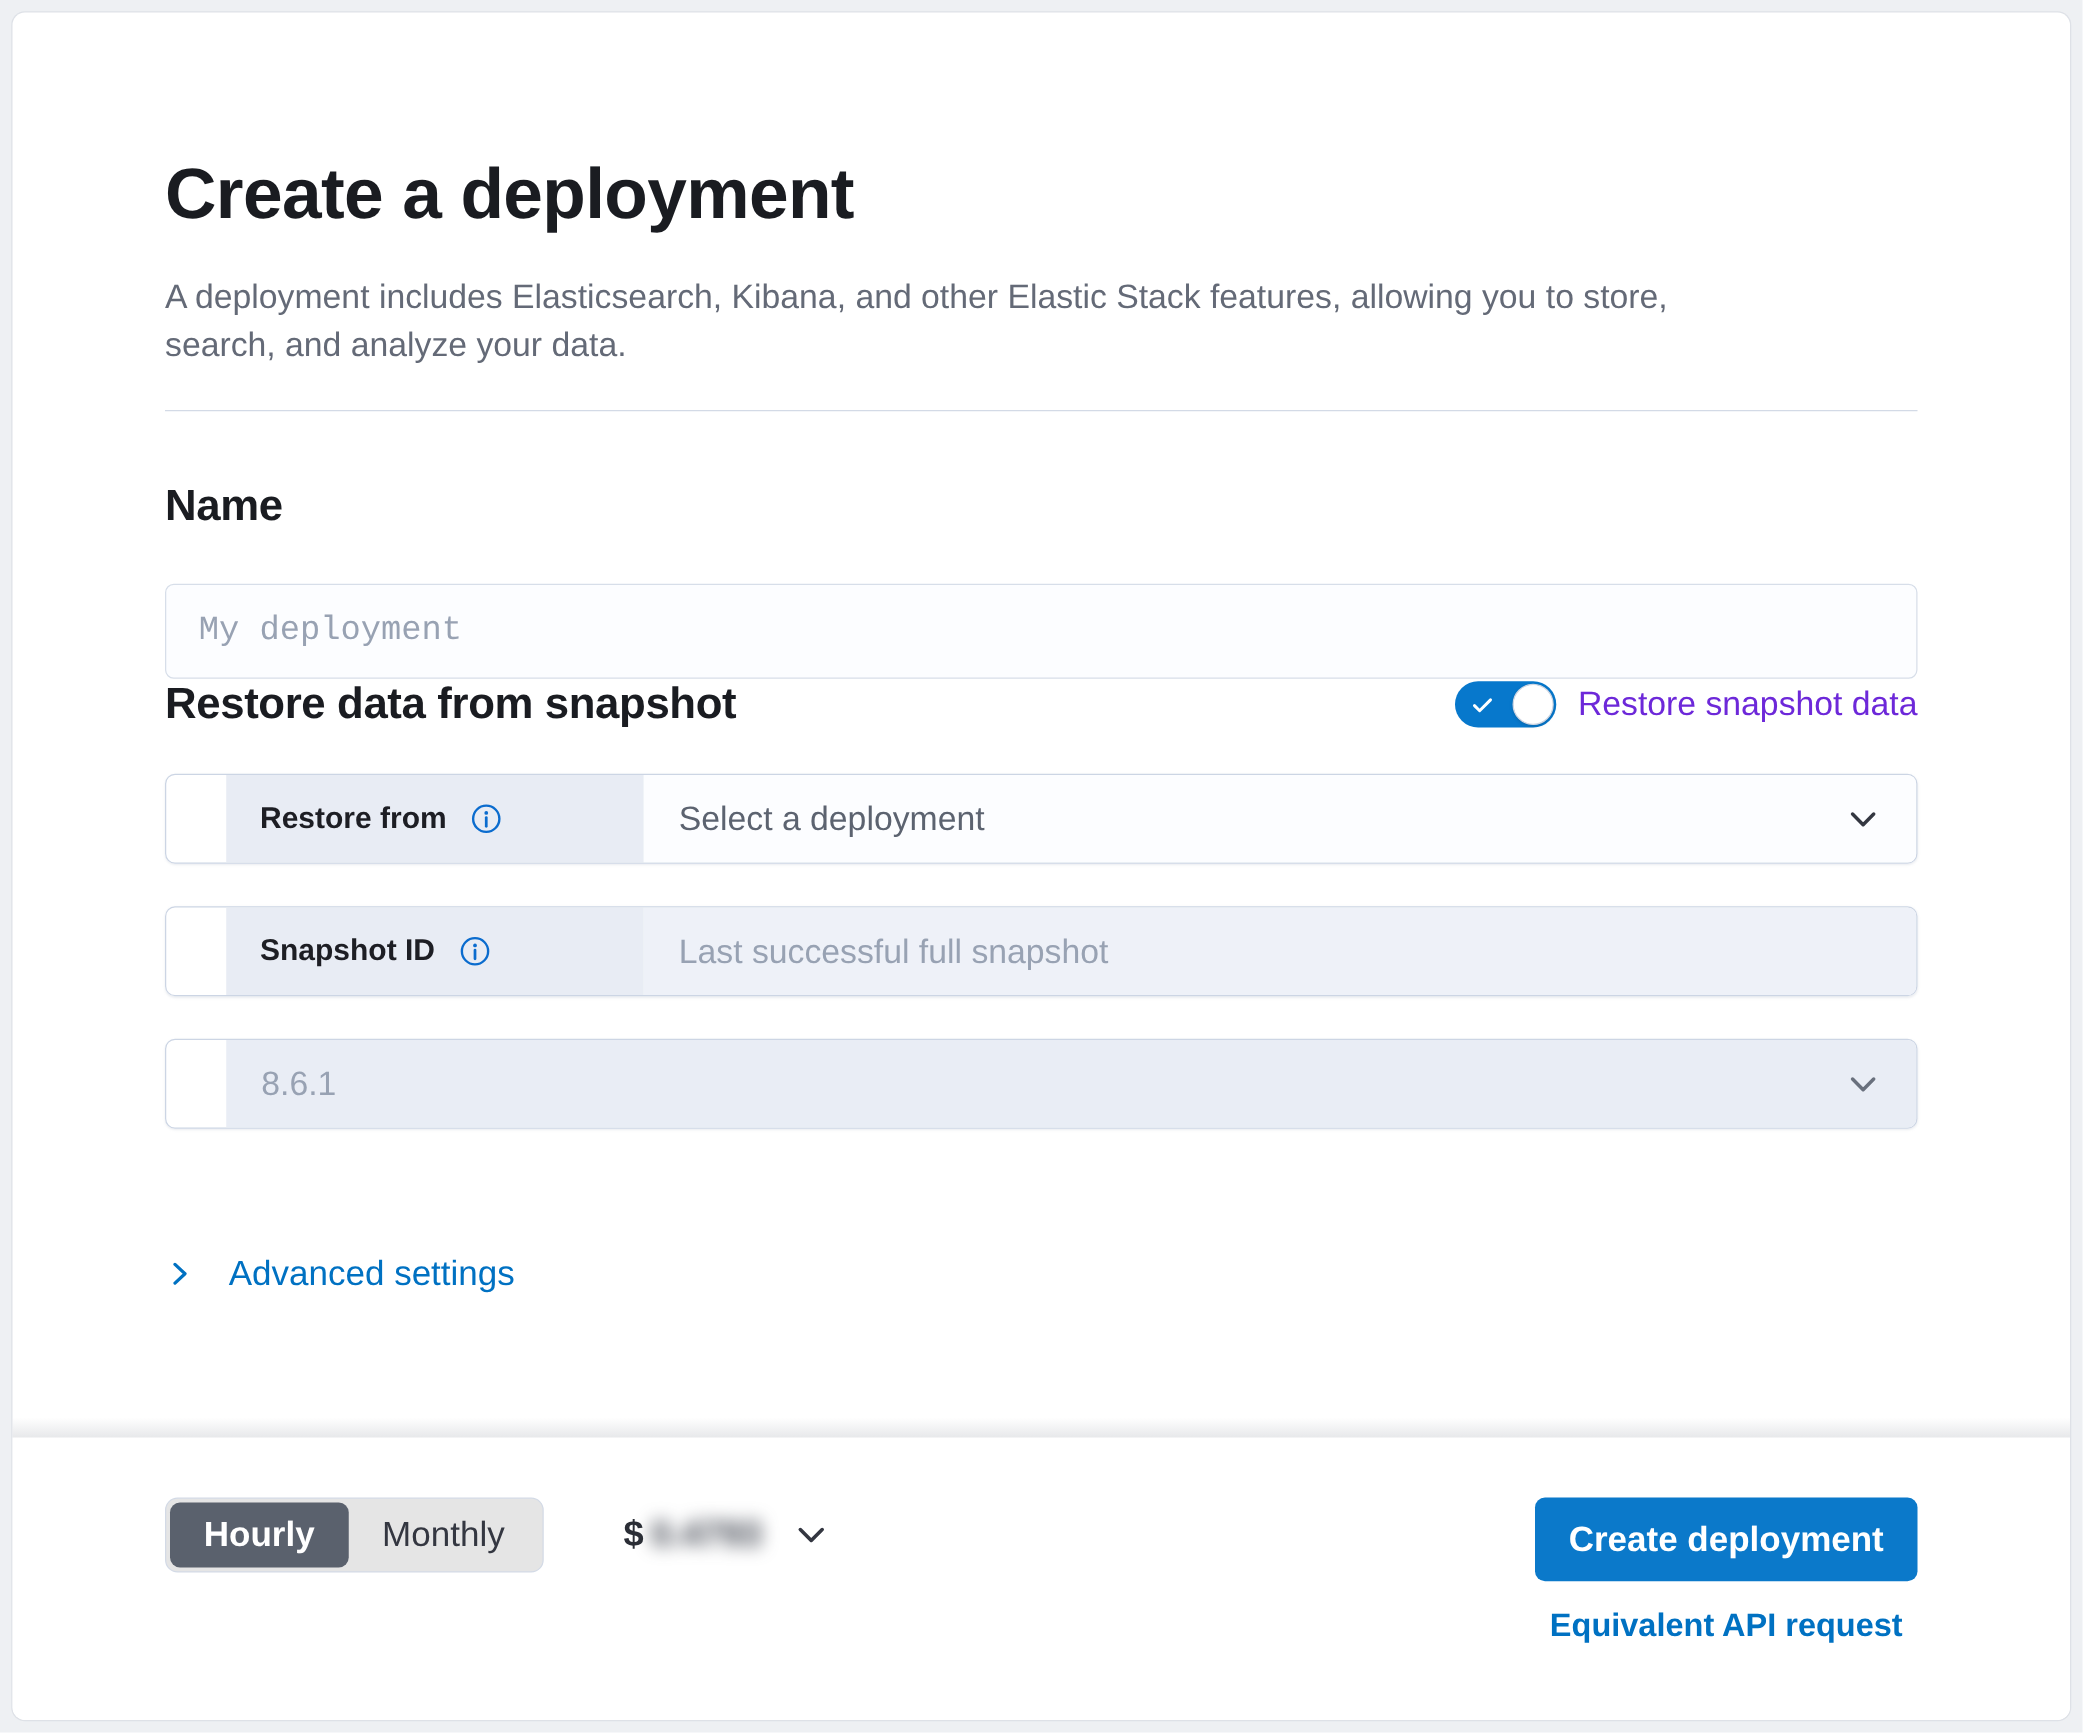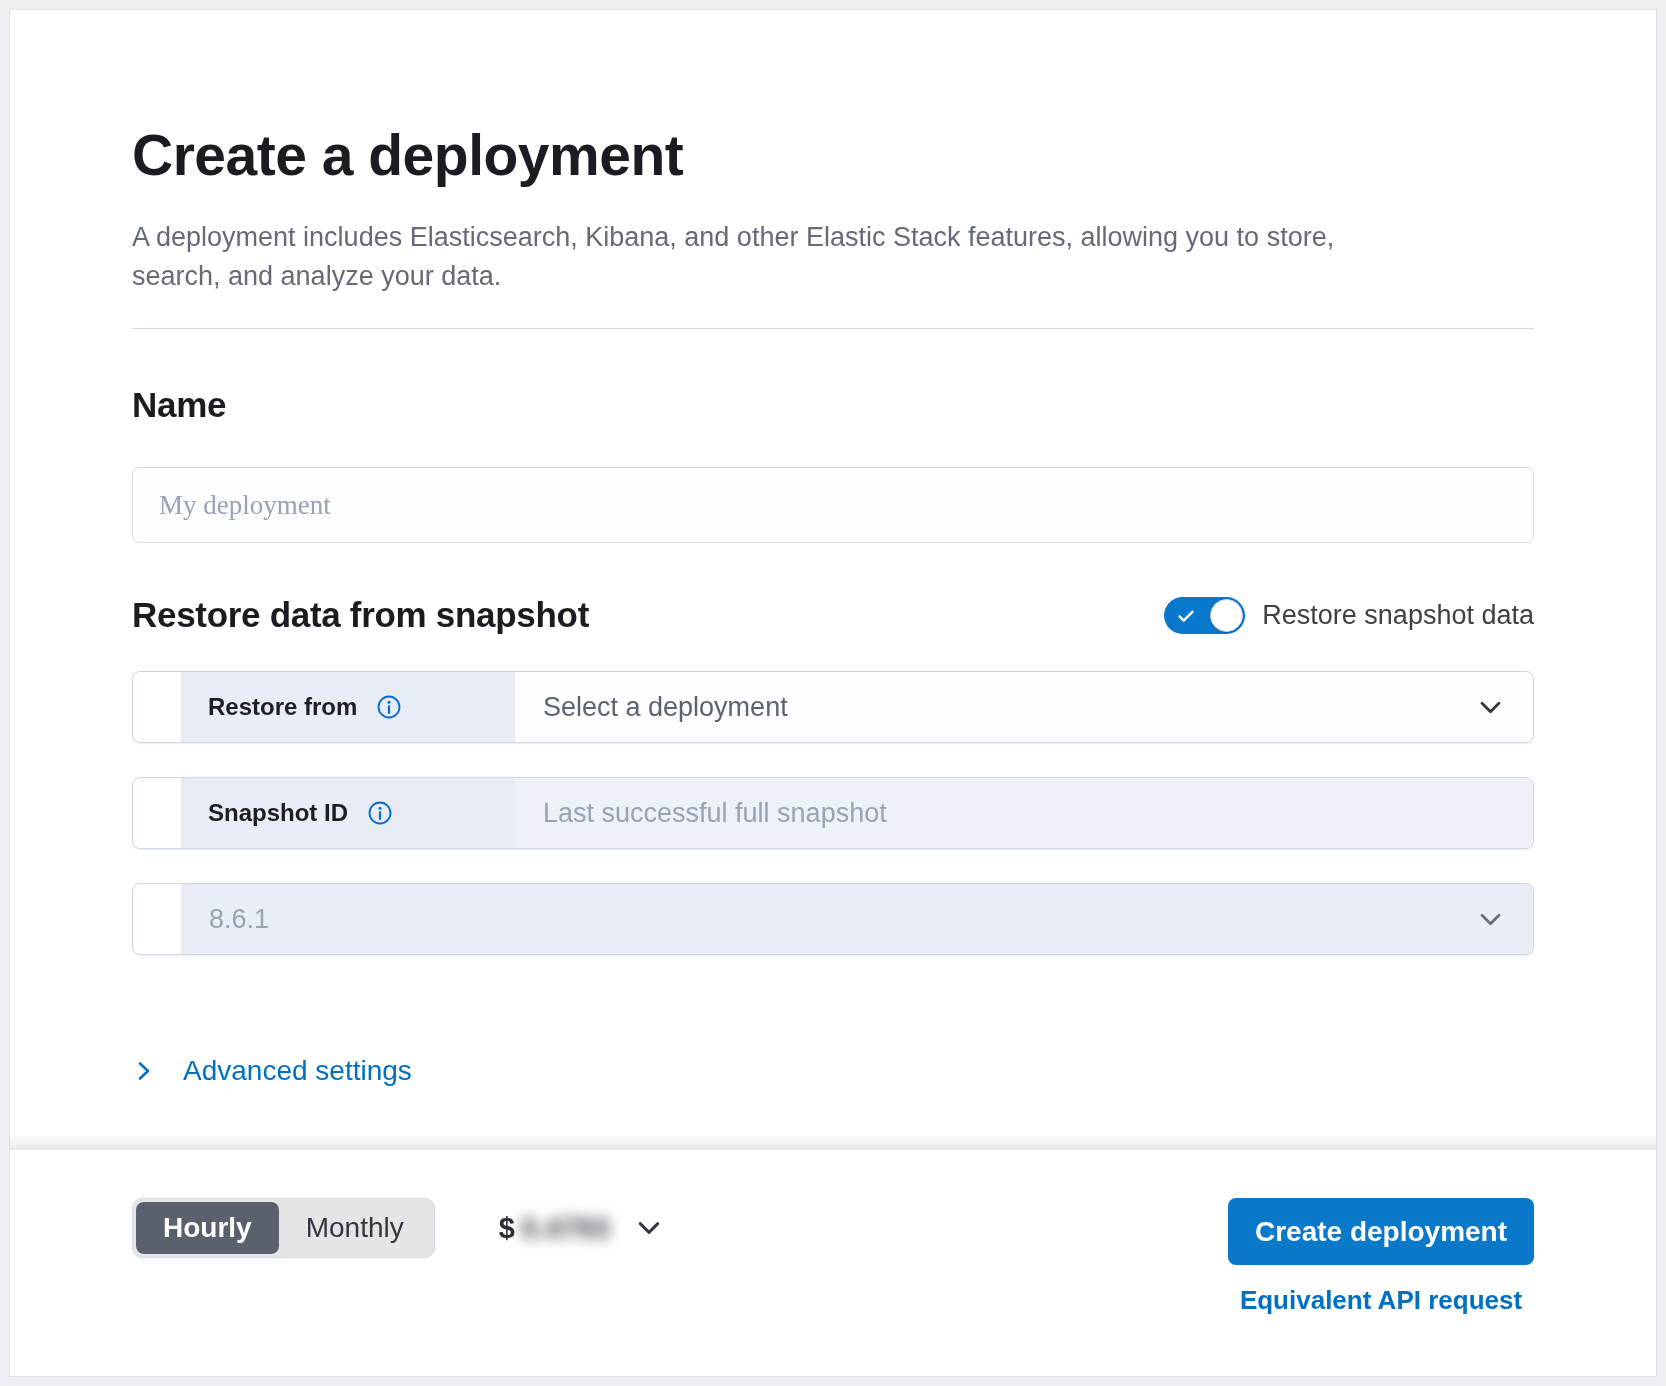--- a/index.html
+++ b/index.html
@@ -7,21 +7,21 @@
   body {
     background: #eef0f3;
     font-family: "Liberation Sans", "DejaVu Sans", sans-serif;
     color: #343741;
     position: relative;
   }
   .window {
     position: absolute;
     inset: 10px;
     background: #ffffff;
-    border-radius: 0;
+    border-radius: 10px;
     box-shadow: 0 0 0 1px rgba(152,162,179,0.18);
     overflow: hidden;
   }
   .content {
     padding: 112px 122px 0 122px;
   }
   .page-title {
     font-size: 57px;
     font-weight: 700;
     color: #1a1c21;
@@ -50,24 +50,23 @@
   .name-heading { margin-bottom: 42px; }
   .name-input {
     display: block;
     width: 100%;
     height: 76px;
     background: #fcfdff;
     border: 1px solid #d7dee9;
     border-radius: 7px;
     padding: 0 26px;
     font-size: 27px;
-    font-family: Liberation Serif, serif;
+    font-family: Liberation Mono, monospace;
     color: #6d28d9;
     outline: none;
-    margin-bottom: 52px;
   }
   .name-input::placeholder { color: #98a2b3; opacity: 1; }
 
   .snapshot-header {
     display: flex;
     align-items: center;
     justify-content: space-between;
     margin-bottom: 36px;
   }
   .toggle-wrap {
@@ -95,21 +94,21 @@
     position: absolute;
     right: 2px;
     top: 2px;
     width: 33px;
     height: 33px;
     background: #ffffff;
     border-radius: 50%;
     border: 1px solid #cfd6e2;
     box-shadow: 0 1px 3px rgba(0,0,0,0.15);
   }
-  .toggle-label { font-size: 27px; color: #404040; }
+  .toggle-label { font-size: 27px; color: #6d28d9; }
 
   .form-row {
     display: flex;
     height: 72px;
     border: 1px solid #ccd5e4;
     border-radius: 8px;
     overflow: hidden;
     margin-bottom: 34px;
     box-shadow: 0 1px 2px rgba(152,162,179,0.2);
     padding-left: 48px;

